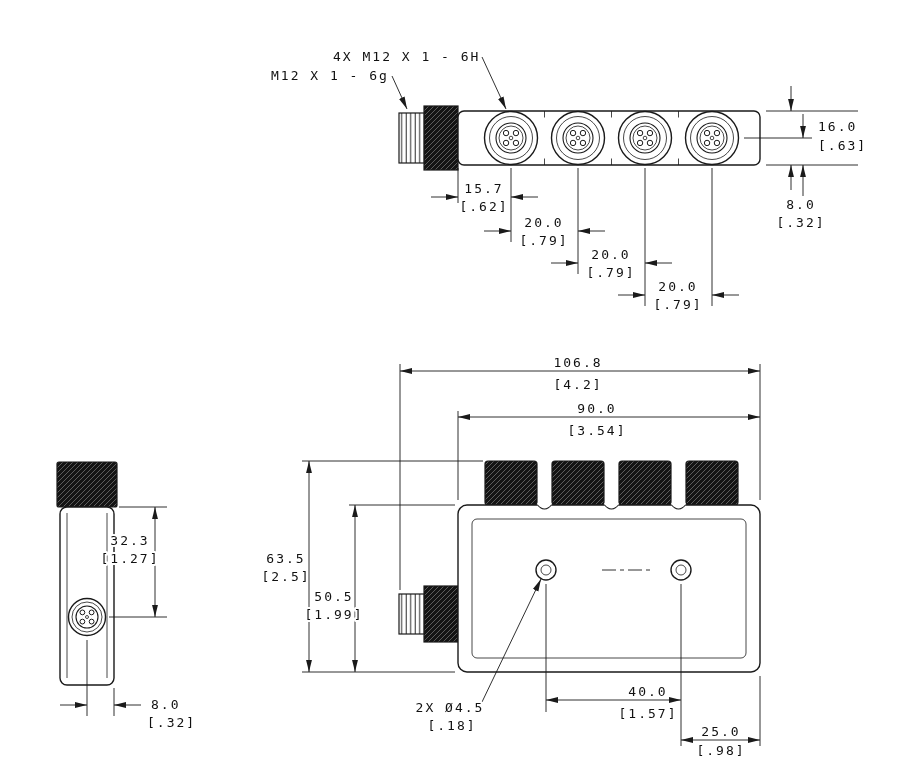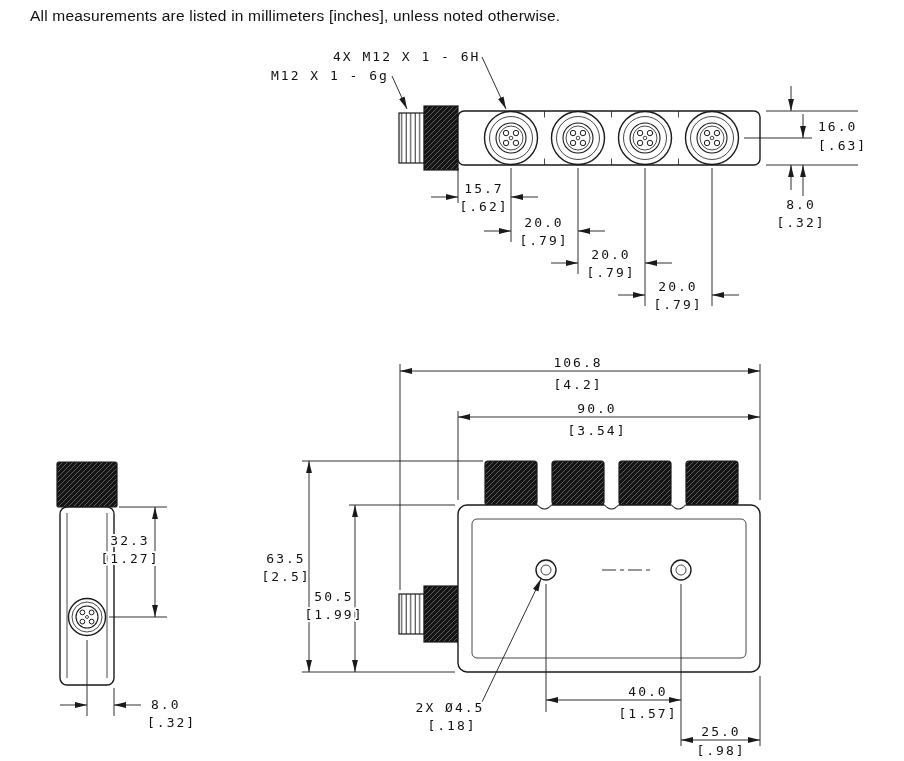--- a/index.html
+++ b/index.html
@@ -14,21 +14,20 @@
   .dl{stroke:#1a1a1a;stroke-width:0.9;fill:none;}
   .cl{stroke:#1a1a1a;stroke-width:0.9;fill:none;stroke-dasharray:14 4 4 4;}
   .knurlbox{stroke:#1a1a1a;stroke-width:1.2;}
   text.dim{font-family:"DejaVu Sans Mono",monospace;font-size:13px;letter-spacing:2px;fill:#111;
            paint-order:stroke;stroke:#fff;stroke-width:4px;stroke-linejoin:round;}
 </style>
 </head>
 <body>
 
 <div class="page">
-  <div class="note">All measurements are listed in millimeters [inches], unless noted otherwise.</div>
 
   <svg width="904" height="761" viewBox="0 0 904 761">
     <defs>
       <marker id="arr" viewBox="0 0 12 8" refX="11.5" refY="4" markerWidth="13" markerHeight="9" orient="auto-start-reverse" markerUnits="userSpaceOnUse">
         <path d="M0,1.2 L11.5,4 L0,6.8 Z" fill="#1a1a1a"></path>
       </marker>
       <pattern id="knurl" width="5" height="5" patternUnits="userSpaceOnUse">
         <rect width="5" height="5" fill="#141414"></rect>
         <path d="M0,5 L5,0 M-1,1 L1,-1 M4,6 L6,4" stroke="#5c5c5c" stroke-width="1"></path>
       </pattern>

